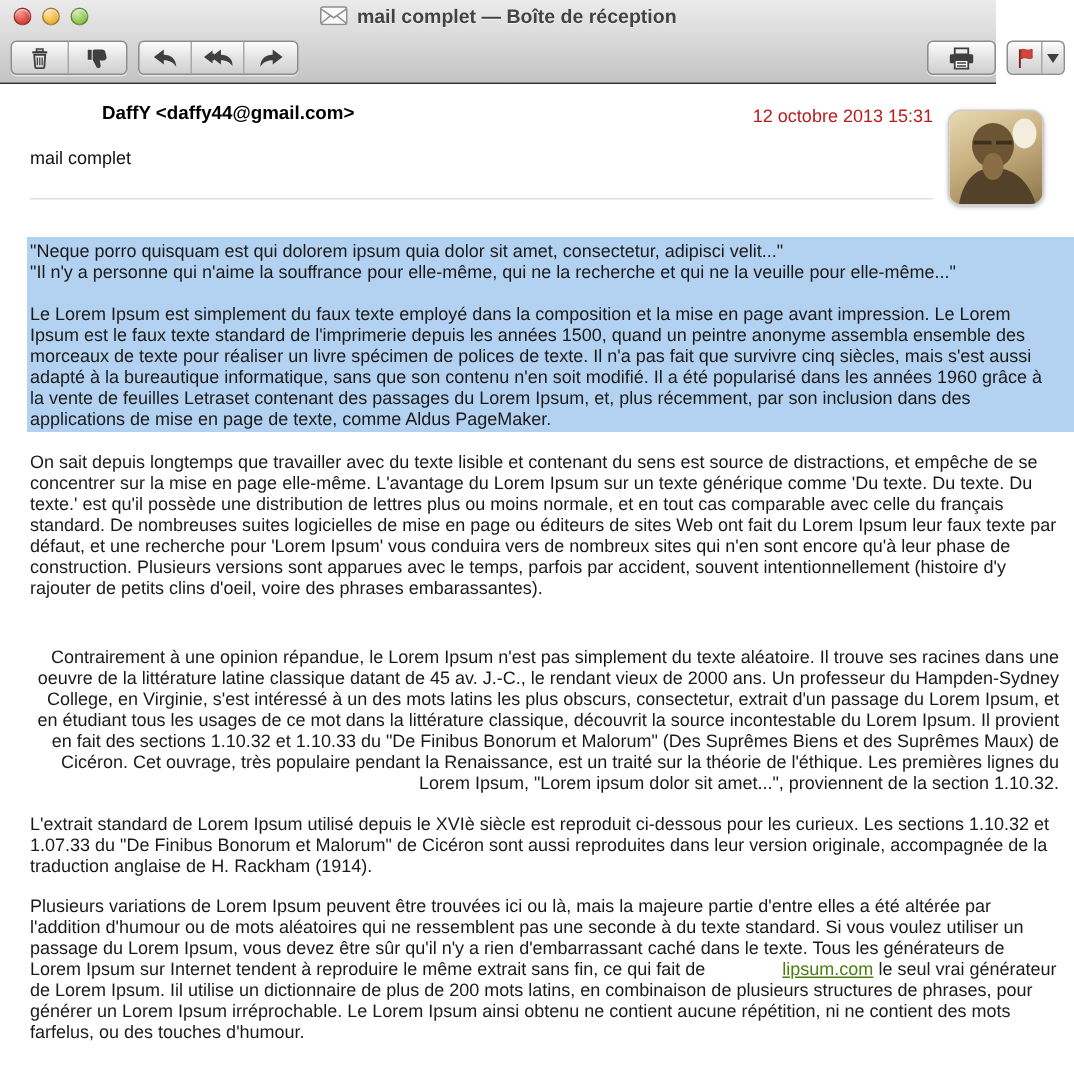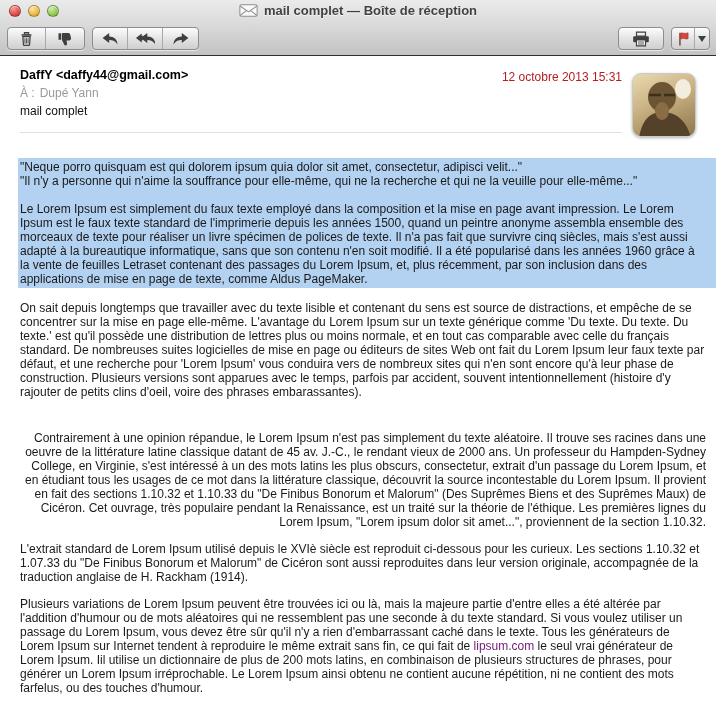--- a/index.html
+++ b/index.html
@@ -1,20 +1,20 @@
 <!DOCTYPE html>
 <html><head>
 <meta charset="utf-8">
 <style>
   * { box-sizing: border-box; margin: 0; padding: 0; }
   html, body { width: 716px; height: 713px; overflow: hidden; background: #fff;
     font-family: "Liberation Sans", "DejaVu Sans", sans-serif; }
 
   
-  .chrome { position: absolute; top: 0; left: 0; width: 716px; height: 56px;
+  .chrome { position: absolute; top: 0; left: 0; width: 664px; height: 56px;
     background: linear-gradient(#ebebeb 0%, #dcdcdc 40%, #c3c3c3 100%);
     border-bottom: 1px solid #2f2f2f; }
   .titlebar { position: relative; height: 22px; }
   .traffic { position: absolute; top: 5px; left: 9px; display: flex; gap: 7px; }
   .light { width: 12px; height: 12px; border-radius: 50%; border: 1px solid rgba(0,0,0,.3);
     box-shadow: inset 0 1px 1px rgba(255,255,255,.7); }
   .light.red    { background: radial-gradient(circle at 35% 30%, #f59a92, #df4744 60%, #c33a36); }
   .light.yellow { background: radial-gradient(circle at 35% 30%, #fbe3a4, #efb73f 60%, #d99c2d); }
   .light.green  { background: radial-gradient(circle at 35% 30%, #cdeab0, #92ca51 60%, #77ad3c); }
   .win-title { position: absolute; top: 3px; left: 0; right: 0; text-align: center;
@@ -31,37 +31,37 @@
     border-right: 1px solid #a8a8a8; cursor: default; }
   .seg:last-child { border-right: none; }
   .g-delete-junk { left: 7px; }  .g-delete-junk .seg { width: 38px; }
   .g-replies { left: 92px; }     .g-replies .seg { width: 35px; }
   .g-print { left: 618px; }      .g-print .seg { width: 44px; }
   .g-flag { left: 671px; }       .g-flag .seg.flag-seg { width: 23px; } .g-flag .seg.menu-seg { width: 14px; }
 
   
   .content { position: absolute; top: 57px; left: 0; right: 0; bottom: 0; background: #fff; }
   .mail-header { position: relative; padding: 11px 20px 0 20px; height: 75px; }
-  .from-line { font-size: 12.5px; font-weight: bold; color: #000; }
+  .from-line { font-size: 12.5px; font-weight: bold; color: #000; margin-left: 48px; }
   .to-line { margin-top: 4px; font-size: 12px; color: #9a9a9a; }
   .to-line .to-name { margin-left: 5px; }
-  .subject-line { margin-top: 4px; font-size: 12px; color: #111; }
+  .subject-line { margin-top: 16px; font-size: 12px; color: #111; }
   .date { position: absolute; top: 13px; right: 94px; font-size: 12px; color: #b91c1c; }
   .avatar { position: absolute; top: 16px; right: 20px; width: 64px; height: 64px;
     border-radius: 9px; border: 1px solid #c9c9c9; overflow: hidden;
     background: linear-gradient(155deg, #e9dab2 0%, #c9b081 45%, #8e764c 100%);
     box-shadow: 0 1px 3px rgba(0,0,0,.3); }
   .header-rule { border-top: 1px solid #e0e0e0; margin: 0 94px 0 20px; }
 
   
   .mail-body { padding: 25px 10px 0 20px; font-size: 12px; line-height: 14px; color: #1a1a1a; }
   .sel-block { background: #b3d1f0; margin: 0 -10px 0 -2px; padding: 2px 10px 2px 2px; }
   .mail-body p { margin: 13px 0 0 0; }
   .mail-body p.gap-xl { margin-top: 32px; text-align: right; }
-  .mail-body a { color: #701a75; cursor: pointer; }
+  .mail-body a { color: #4d7c0f; text-decoration: underline; cursor: pointer; margin-left: 48px; }
 </style>
 </head>
 <body>
 
 <div class="chrome">
   <div class="titlebar">
     <div class="traffic">
       <span class="light red"></span>
       <span class="light yellow"></span>
       <span class="light green"></span>
@@ -134,23 +134,20 @@
         <path d="M0 0h8L4 6z" fill="#3f3f3f"></path>
       </svg>
     </div>
   </div>
 </div>
 
 <div class="content">
 
   <div class="mail-header">
     <div class="from-line">DaffY &lt;daffy44@gmail.com&gt;</div>
-    <div class="to-line">
-      <span>À :</span><span class="to-name">Dupé Yann</span>
-    </div>
     <div class="subject-line">mail complet</div>
     <div class="date">12 octobre 2013 15:31</div>
     <div class="avatar">
       <svg width="64" height="64" viewBox="0 0 64 64">
         <ellipse cx="50" cy="15" rx="8" ry="10" fill="#f2eddd"></ellipse>
         <ellipse cx="29" cy="23" rx="14" ry="15" fill="#6b5535"></ellipse>
         <path d="M6 64 C9 44 19 38 29 38 C42 38 53 45 58 64 Z" fill="#53412a"></path>
         <ellipse cx="29" cy="37" rx="7" ry="9" fill="#8a6d44"></ellipse>
         <path d="M16 21 h12 M31 21 h11" stroke="#3c2f1c" stroke-width="2.5" fill="none"></path>
       </svg>

